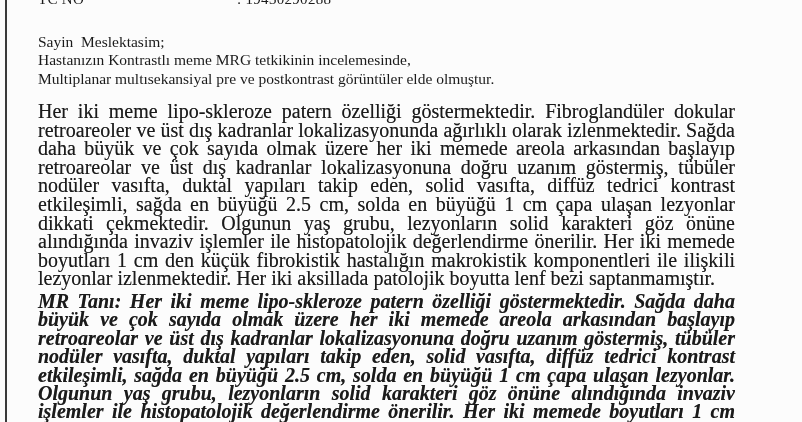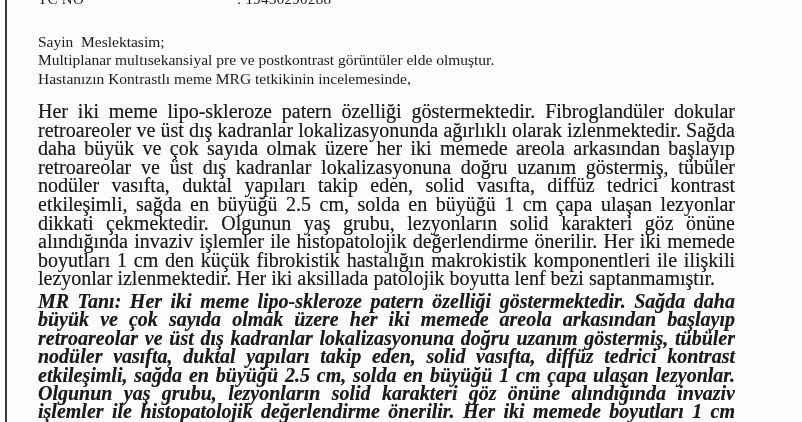--- a/index.html
+++ b/index.html
@@ -88,22 +88,22 @@
   <div class="scanline"></div>
   <div class="content">
 
     <div class="tcrow">
       <span class="tclabel">TC NO</span>
       <span class="tcvalue">: 19430290288</span>
     </div>
 
     <div class="greeting">
       <div class="gline">Sayin  Meslektasim;</div>
+      <div class="gline">Hastanızın Kontrastlı meme MRG tetkikinin incelemesinde,</div>
       <div class="gline">Multiplanar multısekansiyal pre ve postkontrast görüntüler elde olmuştur.</div>
-      <div class="gline">Hastanızın Kontrastlı meme MRG tetkikinin incelemesinde,</div>
     </div>
 
     <div class="para findings">Her iki meme lipo-skleroze patern özelliği göstermektedir. Fibroglandüler dokular retroareoler ve üst dış kadranlar lokalizasyonunda ağırlıklı olarak izlenmektedir. Sağda daha büyük ve çok sayıda olmak üzere her iki memede areola arkasından başlayıp retroareolar ve üst dış kadranlar lokalizasyonuna doğru uzanım göstermiş, tübüler nodüler vasıfta, duktal yapıları takip eden, solid vasıfta, diffüz tedrici kontrast etkileşimli, sağda en büyüğü 2.5 cm, solda en büyüğü 1 cm çapa ulaşan lezyonlar dikkati çekmektedir. Olgunun yaş grubu, lezyonların solid karakteri göz önüne alındığında invaziv işlemler ile histopatolojik değerlendirme önerilir. Her iki memede boyutları 1 cm den küçük fibrokistik hastalığın makrokistik komponentleri ile ilişkili lezyonlar izlenmektedir. Her iki aksillada patolojik boyutta lenf bezi saptanmamıştır.</div>
 
     <div class="para diagnosis">MR Tanı: Her iki meme lipo-skleroze patern özelliği göstermektedir. Sağda daha büyük ve çok sayıda olmak üzere her iki memede areola arkasından başlayıp retroareolar ve üst dış kadranlar lokalizasyonuna doğru uzanım göstermiş, tübüler nodüler vasıfta, duktal yapıları takip eden, solid vasıfta, diffüz tedrici kontrast etkileşimli, sağda en büyüğü 2.5 cm, solda en büyüğü 1 cm çapa ulaşan lezyonlar. Olgunun yaş grubu, lezyonların solid karakteri göz önüne alındığında invaziv işlemler ile histopatolojik değerlendirme önerilir. Her iki memede boyutları 1 cm den küçük fibrokistik hastalığın makrokistik komponentleri ile ilişkili lezyonlar.</div>
 
   </div>
 </div>
 
 </body></html>

